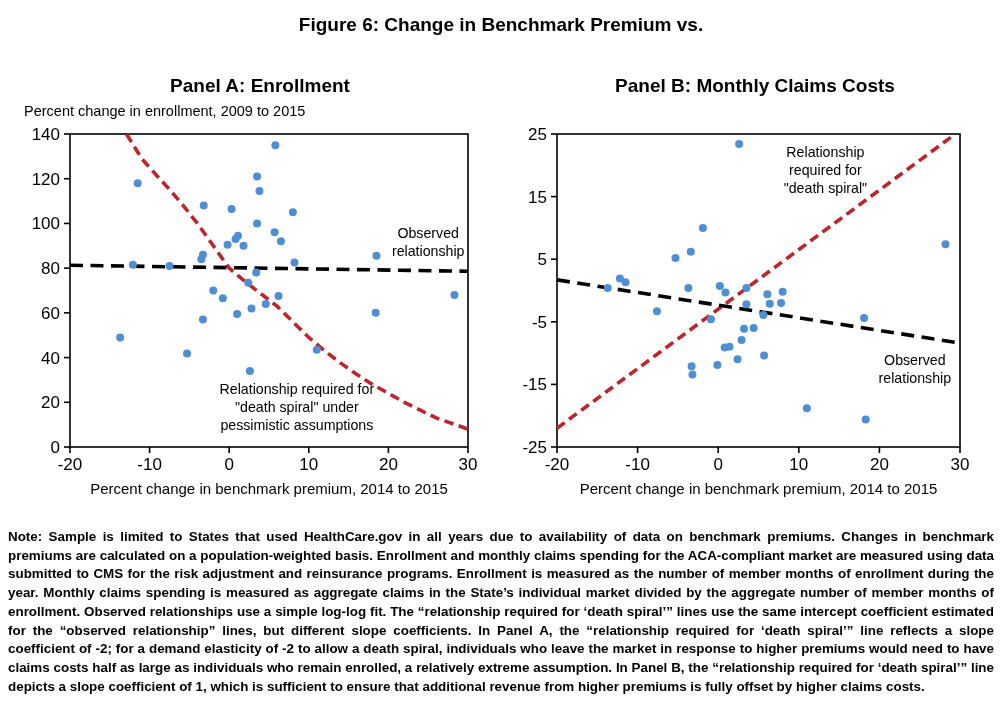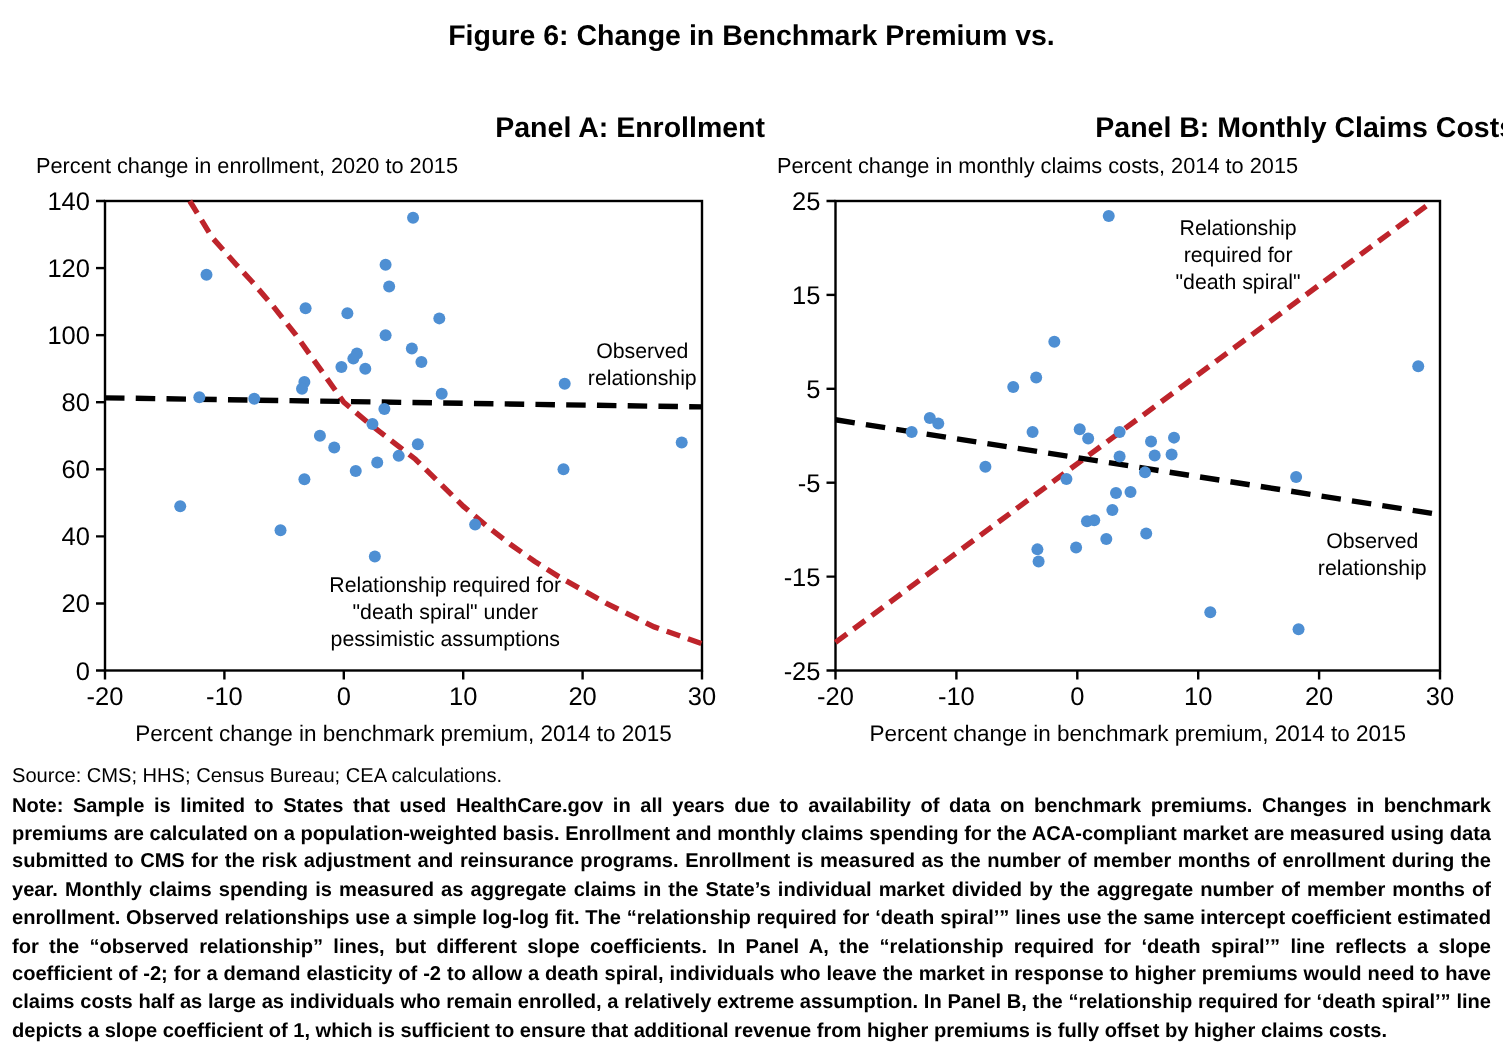--- a/index.html
+++ b/index.html
@@ -1,21 +1,21 @@
 <!DOCTYPE html>
 <html><head>
 <meta charset="utf-8">
 <style>
   html,body{margin:0;padding:0;background:#fff;}
   #root{
     position:relative;width:1002px;height:703px;background:#ffffff;
     font-family:"Liberation Sans", sans-serif;color:#000;overflow:hidden;
   }
   .title-line{position:absolute;left:0;width:1002px;text-align:center;font-weight:bold;font-size:19px;}
-  .panel-title{position:absolute;top:75px;text-align:right;font-weight:bold;font-size:19px;}
+  .panel-title{position:absolute;top:75px;text-align:center;font-weight:bold;font-size:19px;}
   .axis-top-label{position:absolute;top:103px;font-size:14.5px;}
   svg.panel-chart{position:absolute;top:120px;}
   svg text{fill:#000;}
   svg .tick{font-size:17px;}
   svg .axis-title{font-size:15px;}
   svg .anno{font-size:14.2px;}
   .source-line{position:absolute;left:8px;top:509px;font-size:13.4px;}
   .note-block{
     position:absolute;left:8px;top:528px;width:986px;
     font-size:13.4px;line-height:18.7px;text-align:justify;font-weight:bold;
@@ -23,22 +23,21 @@
 </style>
 </head>
 <body>
 
 <div id="root">
   <div class="title-line" style="top:14px">Figure 6: Change in Benchmark Premium vs.</div>
 
   <div class="panel-title" style="left:10px;width:500px">Panel A: Enrollment</div>
   <div class="panel-title" style="left:500px;width:510px">Panel B: Monthly Claims Costs</div>
 
-  <div class="axis-top-label" style="left:24px">Percent change in enrollment, 2020 to 2015</div>
-  <div class="axis-top-label" style="left:518px">Percent change in monthly claims costs, 2014 to 2015</div>
+  <div class="axis-top-label" style="left:24px">Percent change in enrollment, 2009 to 2015</div>
 
   <svg class="panel-chart" style="left:0" width="500" height="385">
       <rect x="70" y="14" width="398" height="313" fill="none" stroke="#000000" stroke-width="1.6"></rect>
       <line x1="70" y1="327" x2="70" y2="333" stroke="#000000" stroke-width="1.6"></line>
       <text x="70" y="350" text-anchor="middle" class="tick">-20</text>
       <line x1="149.60000000000002" y1="327" x2="149.60000000000002" y2="333" stroke="#000000" stroke-width="1.6"></line>
       <text x="149.60000000000002" y="350" text-anchor="middle" class="tick">-10</text>
       <line x1="229.20000000000002" y1="327" x2="229.20000000000002" y2="333" stroke="#000000" stroke-width="1.6"></line>
       <text x="229.20000000000002" y="350" text-anchor="middle" class="tick">0</text>
       <line x1="308.79999999999995" y1="327" x2="308.79999999999995" y2="333" stroke="#000000" stroke-width="1.6"></line>
@@ -169,15 +168,14 @@
       <circle cx="192.40800000000002" cy="254.38400000000001" r="4" fill="#4E8FD3"></circle>
       <circle cx="306.86" cy="288.188" r="4" fill="#4E8FD3"></circle>
       <circle cx="365.698" cy="299.456" r="4" fill="#4E8FD3"></circle>
       <text x="325.39799999999997" y="36.682000000000016" text-anchor="middle" class="anno" fill="#BE242B">Relationship</text>
       <text x="325.39799999999997" y="54.682000000000016" text-anchor="middle" class="anno" fill="#BE242B">required for</text>
       <text x="325.39799999999997" y="72.68200000000002" text-anchor="middle" class="anno" fill="#BE242B">"death spiral"</text>
       <text x="414.86400000000003" y="245.376" text-anchor="middle" class="anno" fill="#000000">Observed</text>
       <text x="414.86400000000003" y="263.376" text-anchor="middle" class="anno" fill="#000000">relationship</text>
     </svg>
 
-  <div class="source-line">Source: CMS; HHS; Census Bureau; CEA calculations.</div>
   <div class="note-block">Note: Sample is limited to States that used HealthCare.gov in all years due to availability of data on benchmark premiums. Changes in benchmark premiums are calculated on a population-weighted basis. Enrollment and monthly claims spending for the ACA-compliant market are measured using data submitted to CMS for the risk adjustment and reinsurance programs. Enrollment is measured as the number of member months of enrollment during the year. Monthly claims spending is measured as aggregate claims in the State’s individual market divided by the aggregate number of member months of enrollment. Observed relationships use a simple log-log fit. The “relationship required for ‘death spiral’” lines use the same intercept coefficient estimated for the “observed relationship” lines, but different slope coefficients. In Panel A, the “relationship required for ‘death spiral’” line reflects a slope coefficient of -2; for a demand elasticity of -2 to allow a death spiral, individuals who leave the market in response to higher premiums would need to have claims costs half as large as individuals who remain enrolled, a relatively extreme assumption. In Panel B, the “relationship required for ‘death spiral’” line depicts a slope coefficient of 1, which is sufficient to ensure that additional revenue from higher premiums is fully offset by higher claims costs.</div>
 </div>
 
 </body></html>

